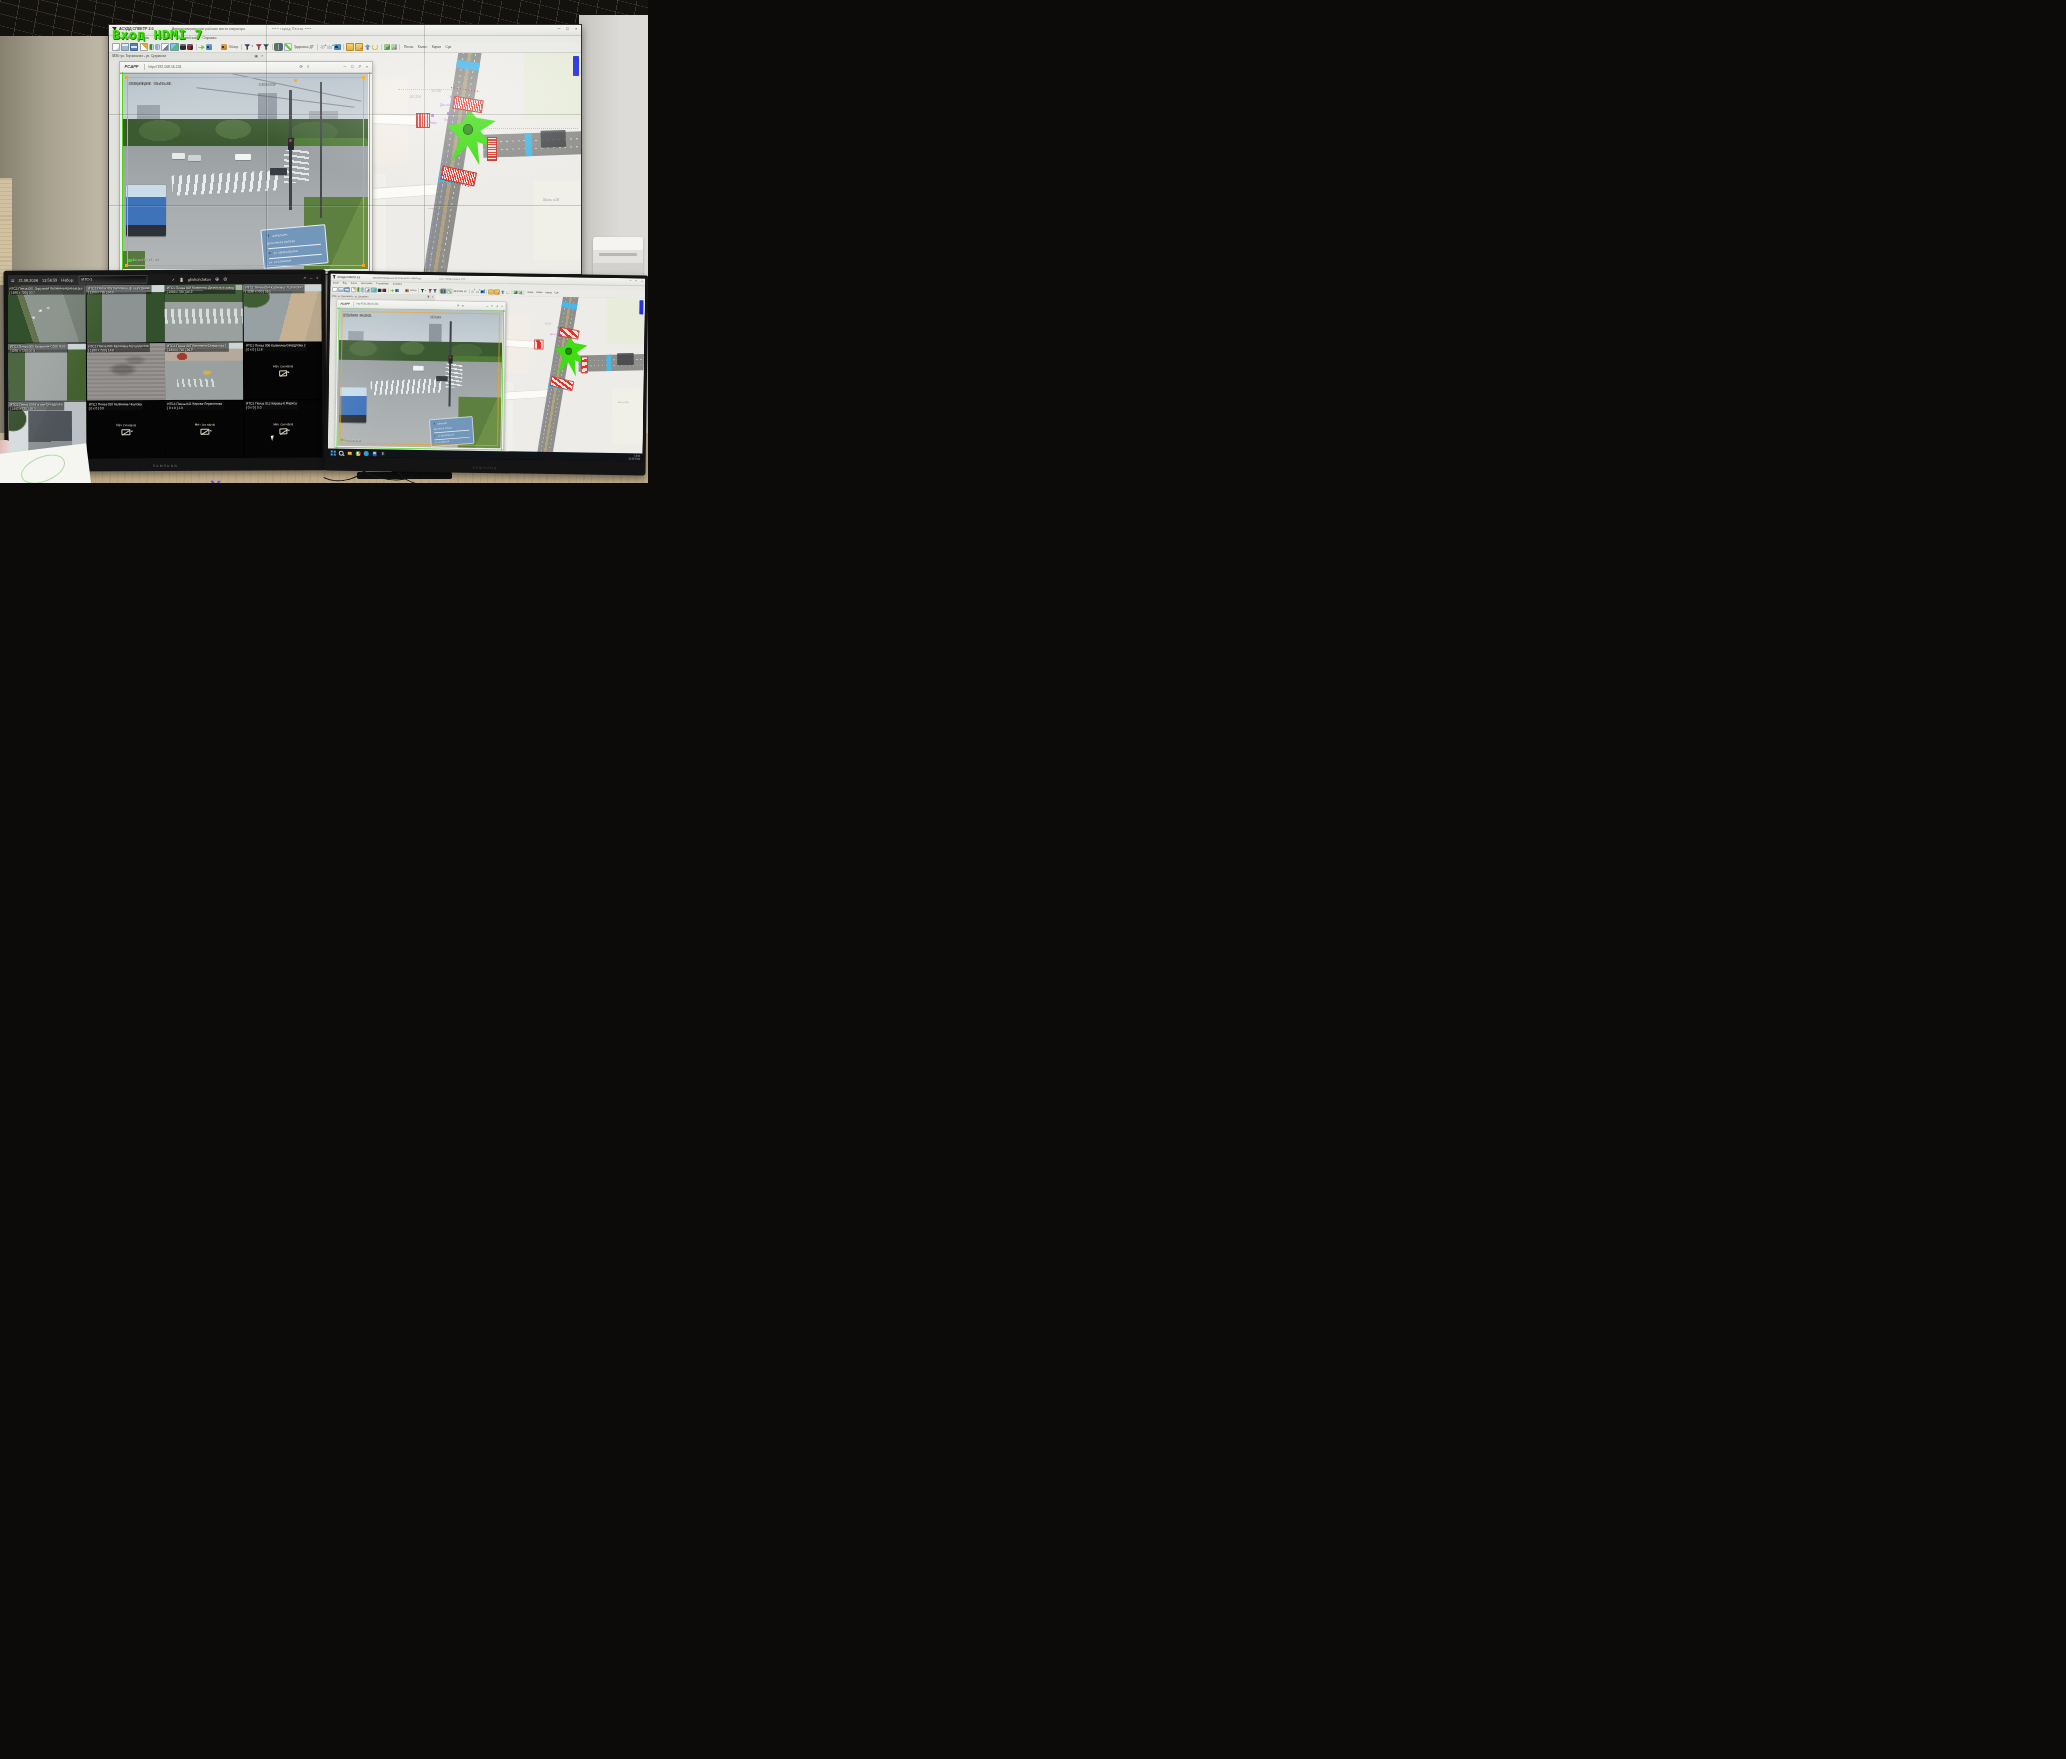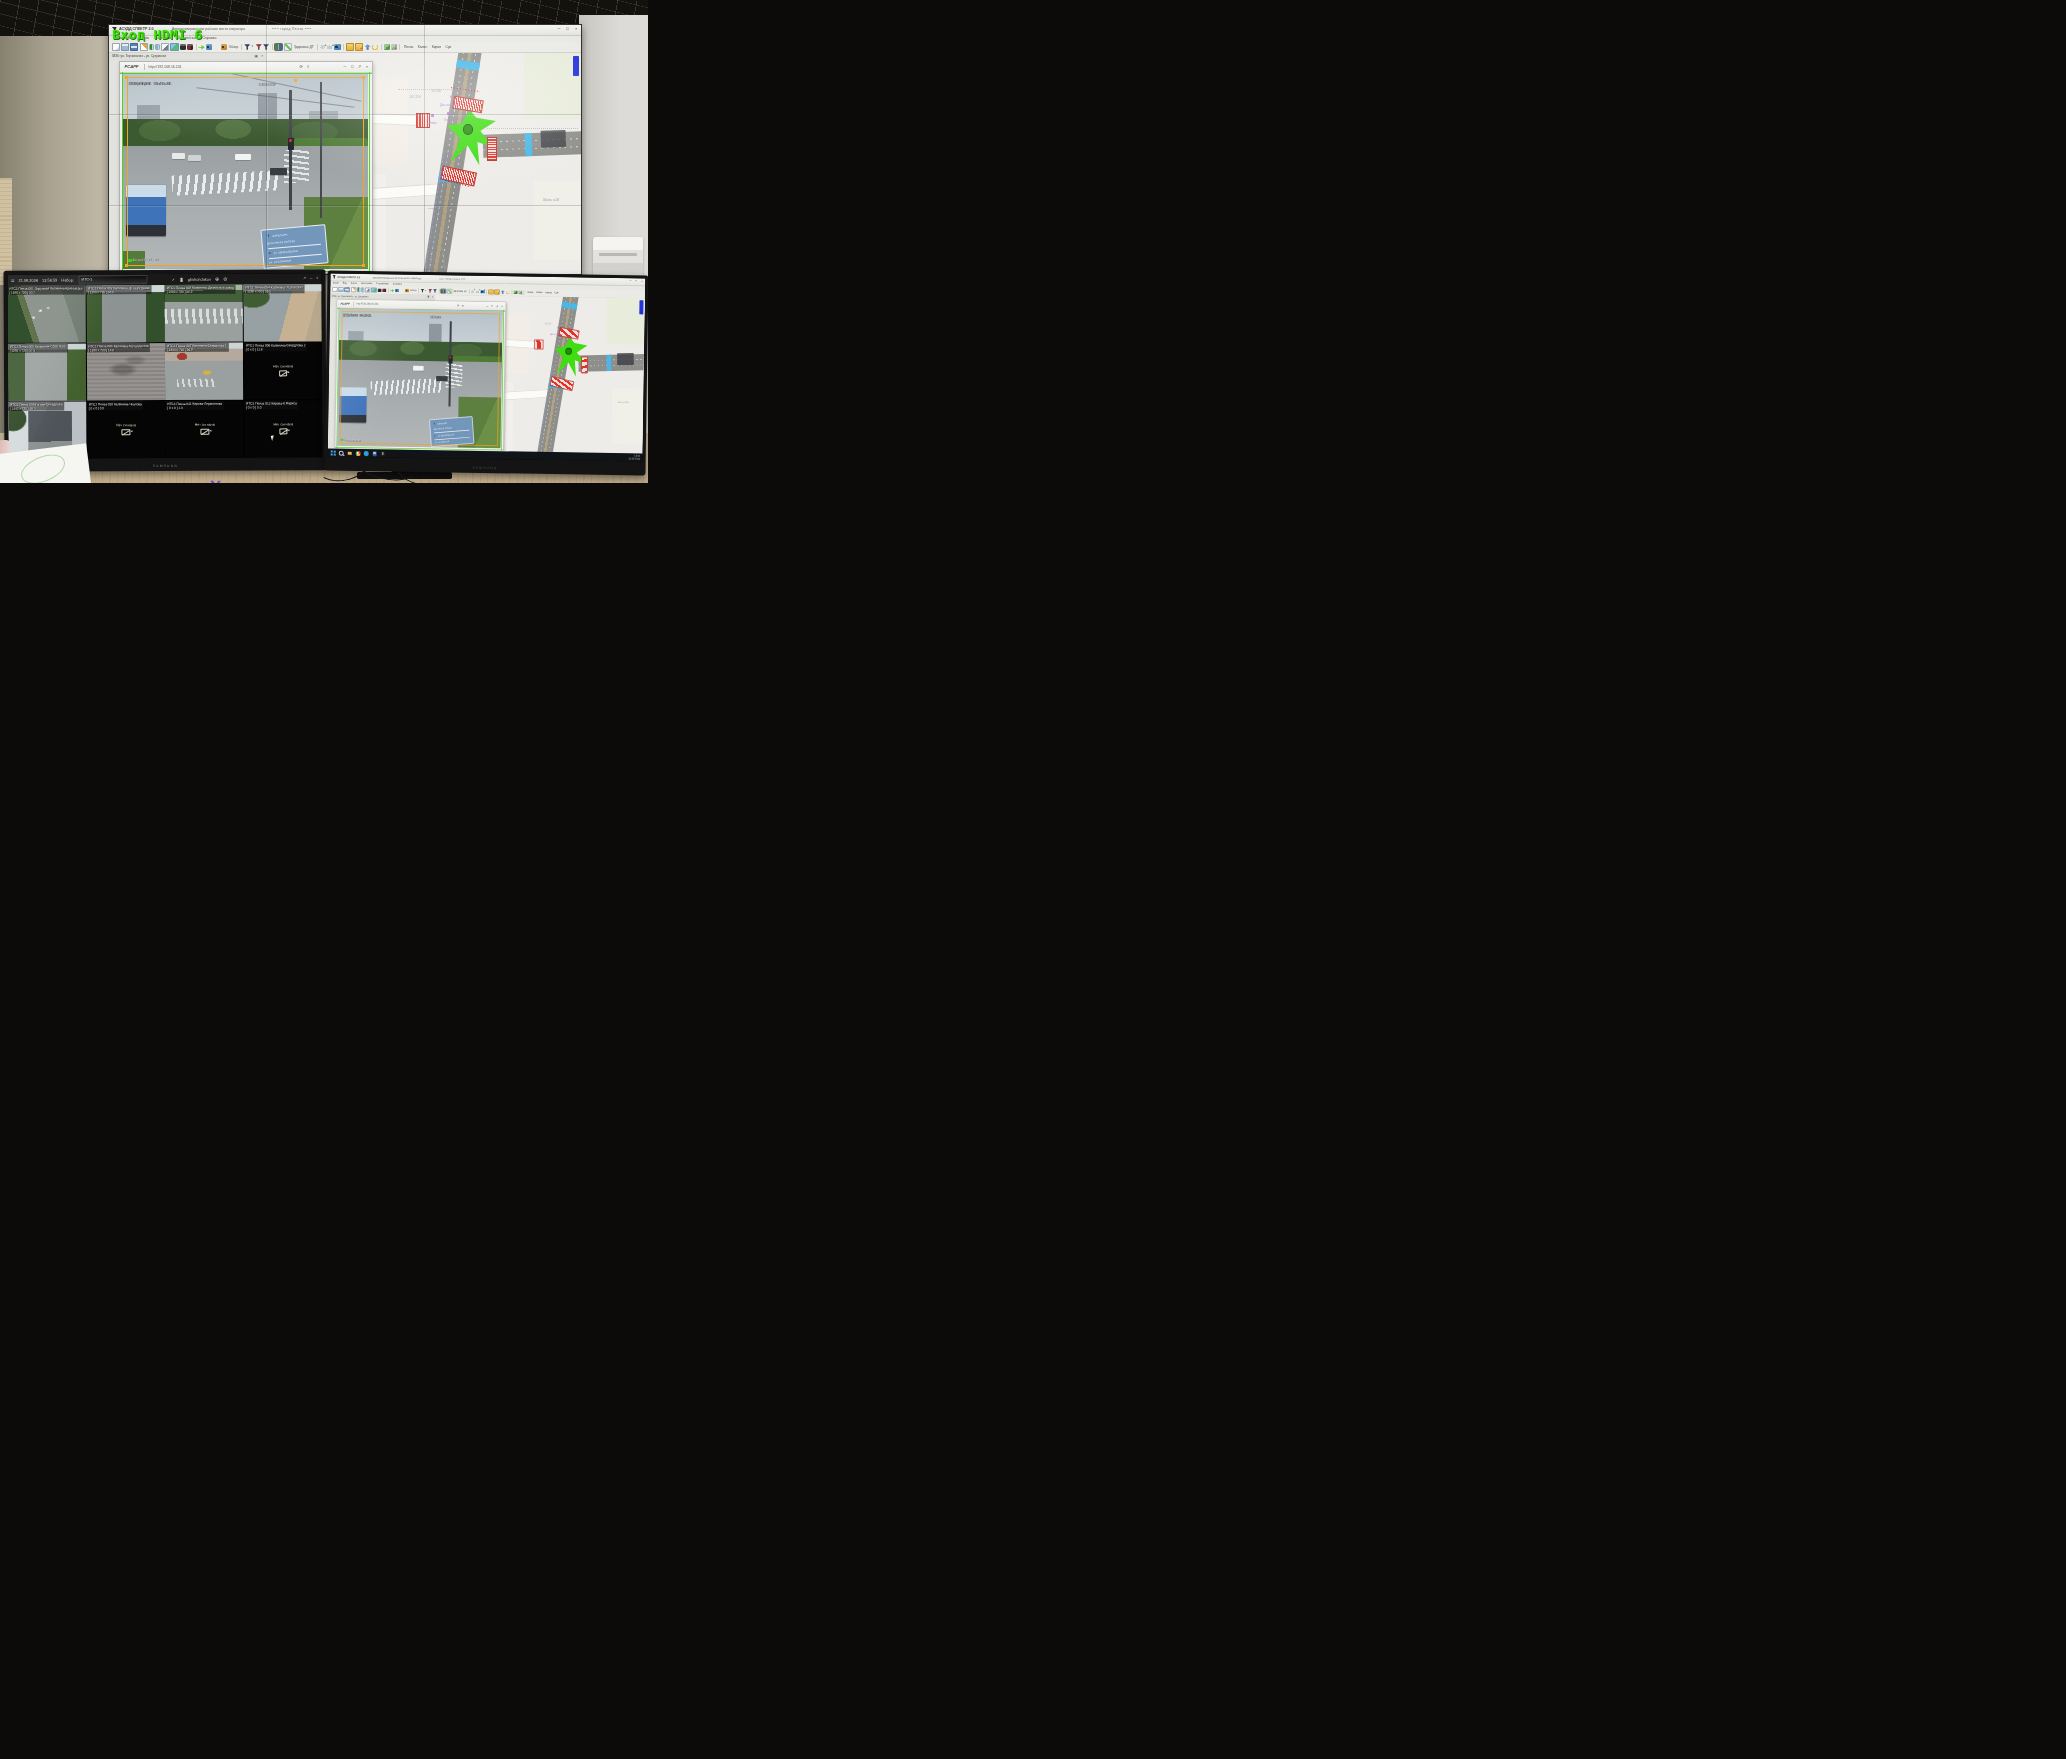--- a/index.html
+++ b/index.html
@@ -434,21 +434,21 @@
           <div class="cv-oframe"></div>
           <div class="cv-ck" style="left:1%;top:1%;"></div>
           <div class="cv-ck" style="right:1%;top:1%;"></div>
           <div class="cv-ck" style="left:1%;bottom:1%;"></div>
           <div class="cv-ck" style="right:1%;bottom:1%;"></div>
           <div class="cv-ck" style="left:70%;top:2.8%;"></div>
         </div>
       </div>
     </div>
 
-    <div class="osd">Вход HDMI 6</div>
+    <div class="osd">Вход HDMI 7</div>
     <div class="seam-v" style="left:157px;"></div>
     <div class="seam-v" style="left:315px;"></div>
     <div class="seam-h" style="top:89px;"></div>
     <div class="seam-h" style="top:180px;"></div>
     <div class="glare"></div>
   </div>
 
   <div class="cable-p" style="left:182px;top:459px;width:37px;height:29px;transform:rotate(-18deg);"></div>
   <div class="cable-p" style="left:207px;top:462px;width:41px;height:25px;transform:rotate(14deg);"></div>
   <div class="cable-b" style="left:314px;top:442px;width:54px;height:37px;transform:rotate(-10deg);"></div>

